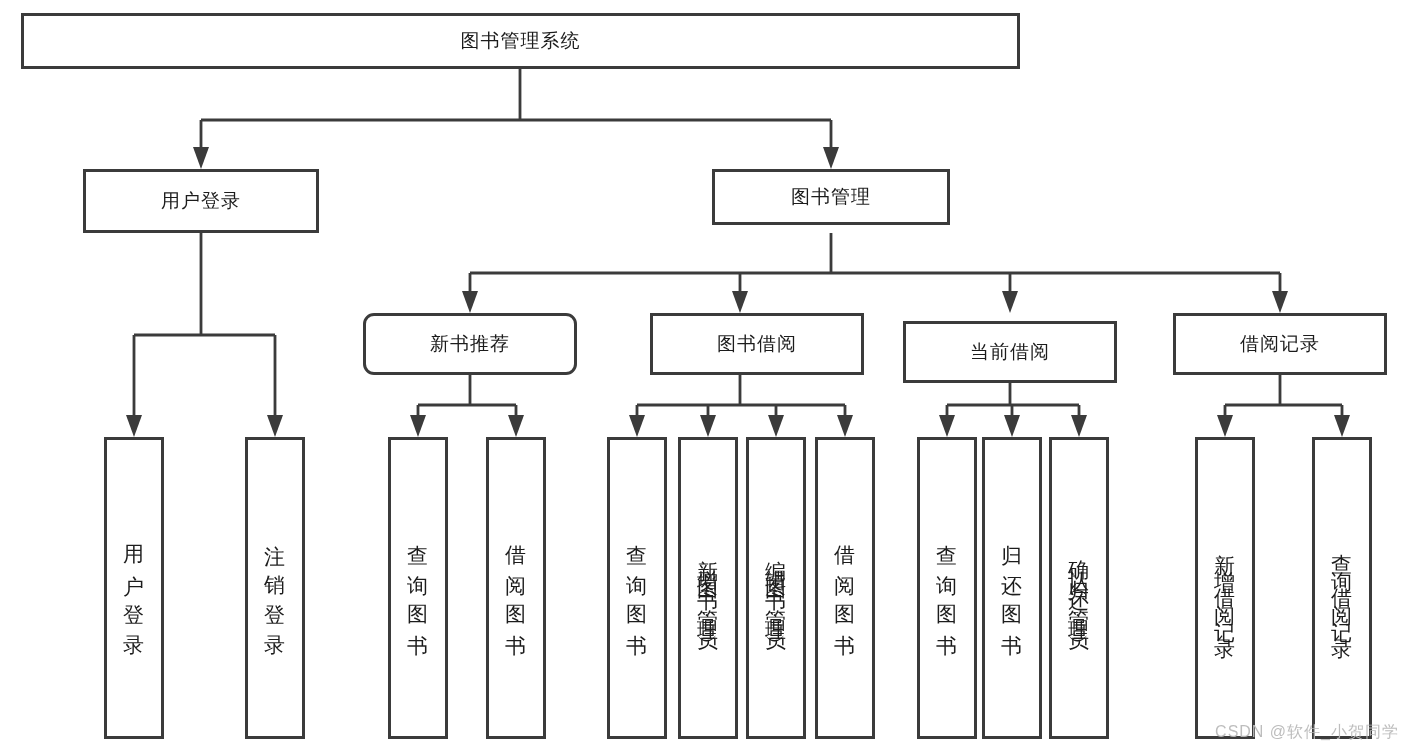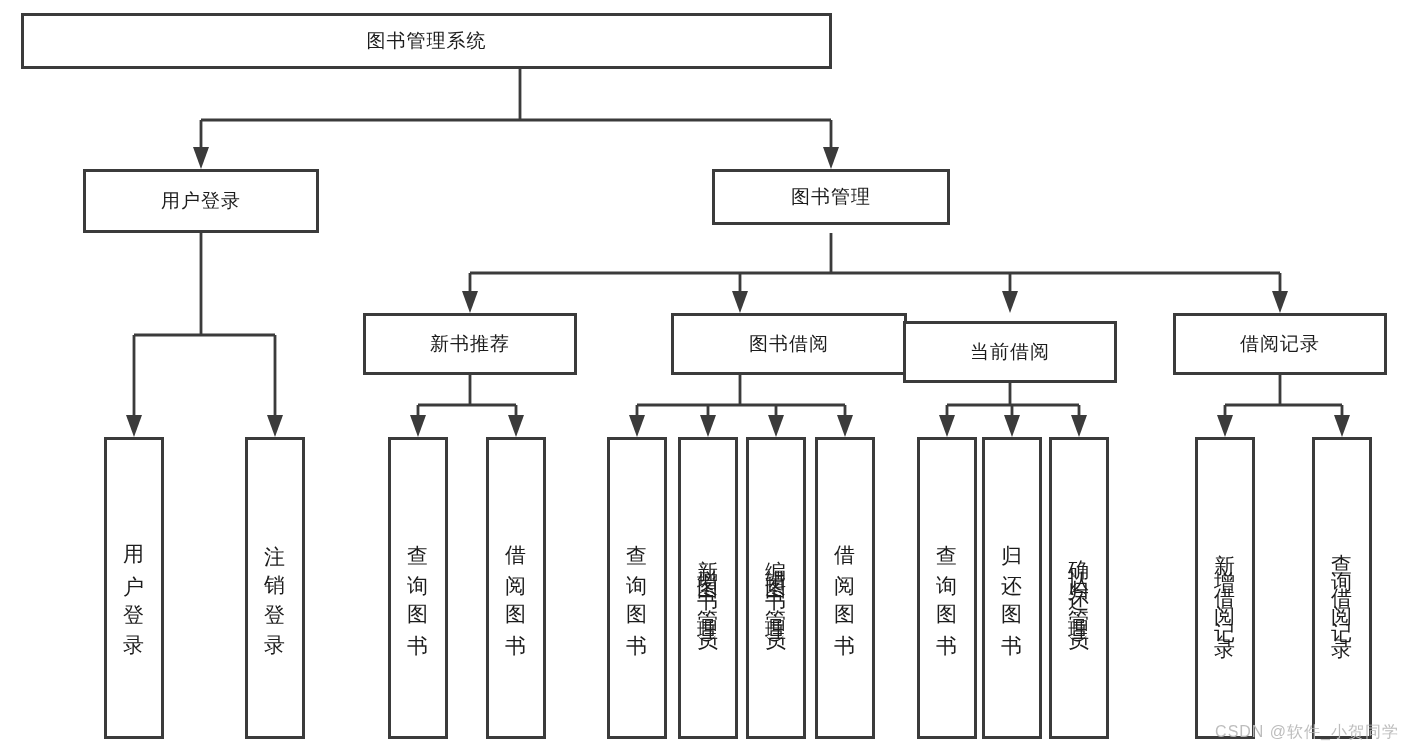--- a/index.html
+++ b/index.html
@@ -31,21 +31,21 @@
     justify-content: center;
     color: #1c1c1c;
   }
   .h-node {
     font-size: 19px;
     letter-spacing: 1px;
     white-space: nowrap;
   }
   .root-node {
     left: 21px; top: 13px;
-    width: 811px; height: 56px; font-family: Liberation Serif, serif;
+    width: 999px; height: 56px; font-family: Liberation Serif, serif;
   }
   .v-node {
     writing-mode: vertical-rl;
     text-orientation: mixed;
     font-size: 21px;
     line-height: 1;
     top: 437px;
     height: 302px;
     width: 60px;
   }
@@ -115,22 +115,22 @@
       <polygon class="arrow" points="1217,415 1233,415 1225,437"></polygon>
       <polygon class="arrow" points="1334,415 1350,415 1342,437"></polygon>
     </g>
   </svg>
 
   <div class="node h-node root-node">图书管理系统</div>
 
   <div class="node h-node" style="left:83px; top:169px; width:236px; height:64px;">用户登录</div>
   <div class="node h-node" style="left:712px; top:169px; width:238px; height:56px;">图书管理</div>
 
-  <div class="node h-node" style="left:363px; top:313px; width:214px; height:62px;">新书推荐</div>
-  <div class="node h-node" style="left:671px; top:313px; width:236px; height:62px;">图书借阅</div>
+  <div class="node h-node" style="left:363px; top:313px; width:214px; height:62px;border-radius:11px;">新书推荐</div>
+  <div class="node h-node" style="left:650px; top:313px; width:214px; height:62px;">图书借阅</div>
   <div class="node h-node" style="left:903px; top:313px; width:214px; height:62px;margin-top:8px;">当前借阅</div>
   <div class="node h-node" style="left:1173px; top:313px; width:214px; height:62px;">借阅记录</div>
 
   <div class="node v-node ls-4" style="left:104px;">用户登录</div>
   <div class="node v-node ls-4" style="left:245px;">注销登录</div>
 
   <div class="node v-node ls-4" style="left:388px;">查询图书</div>
   <div class="node v-node ls-4" style="left:486px;">借阅图书</div>
 
   <div class="node v-node ls-4" style="left:607px;">查询图书</div>

